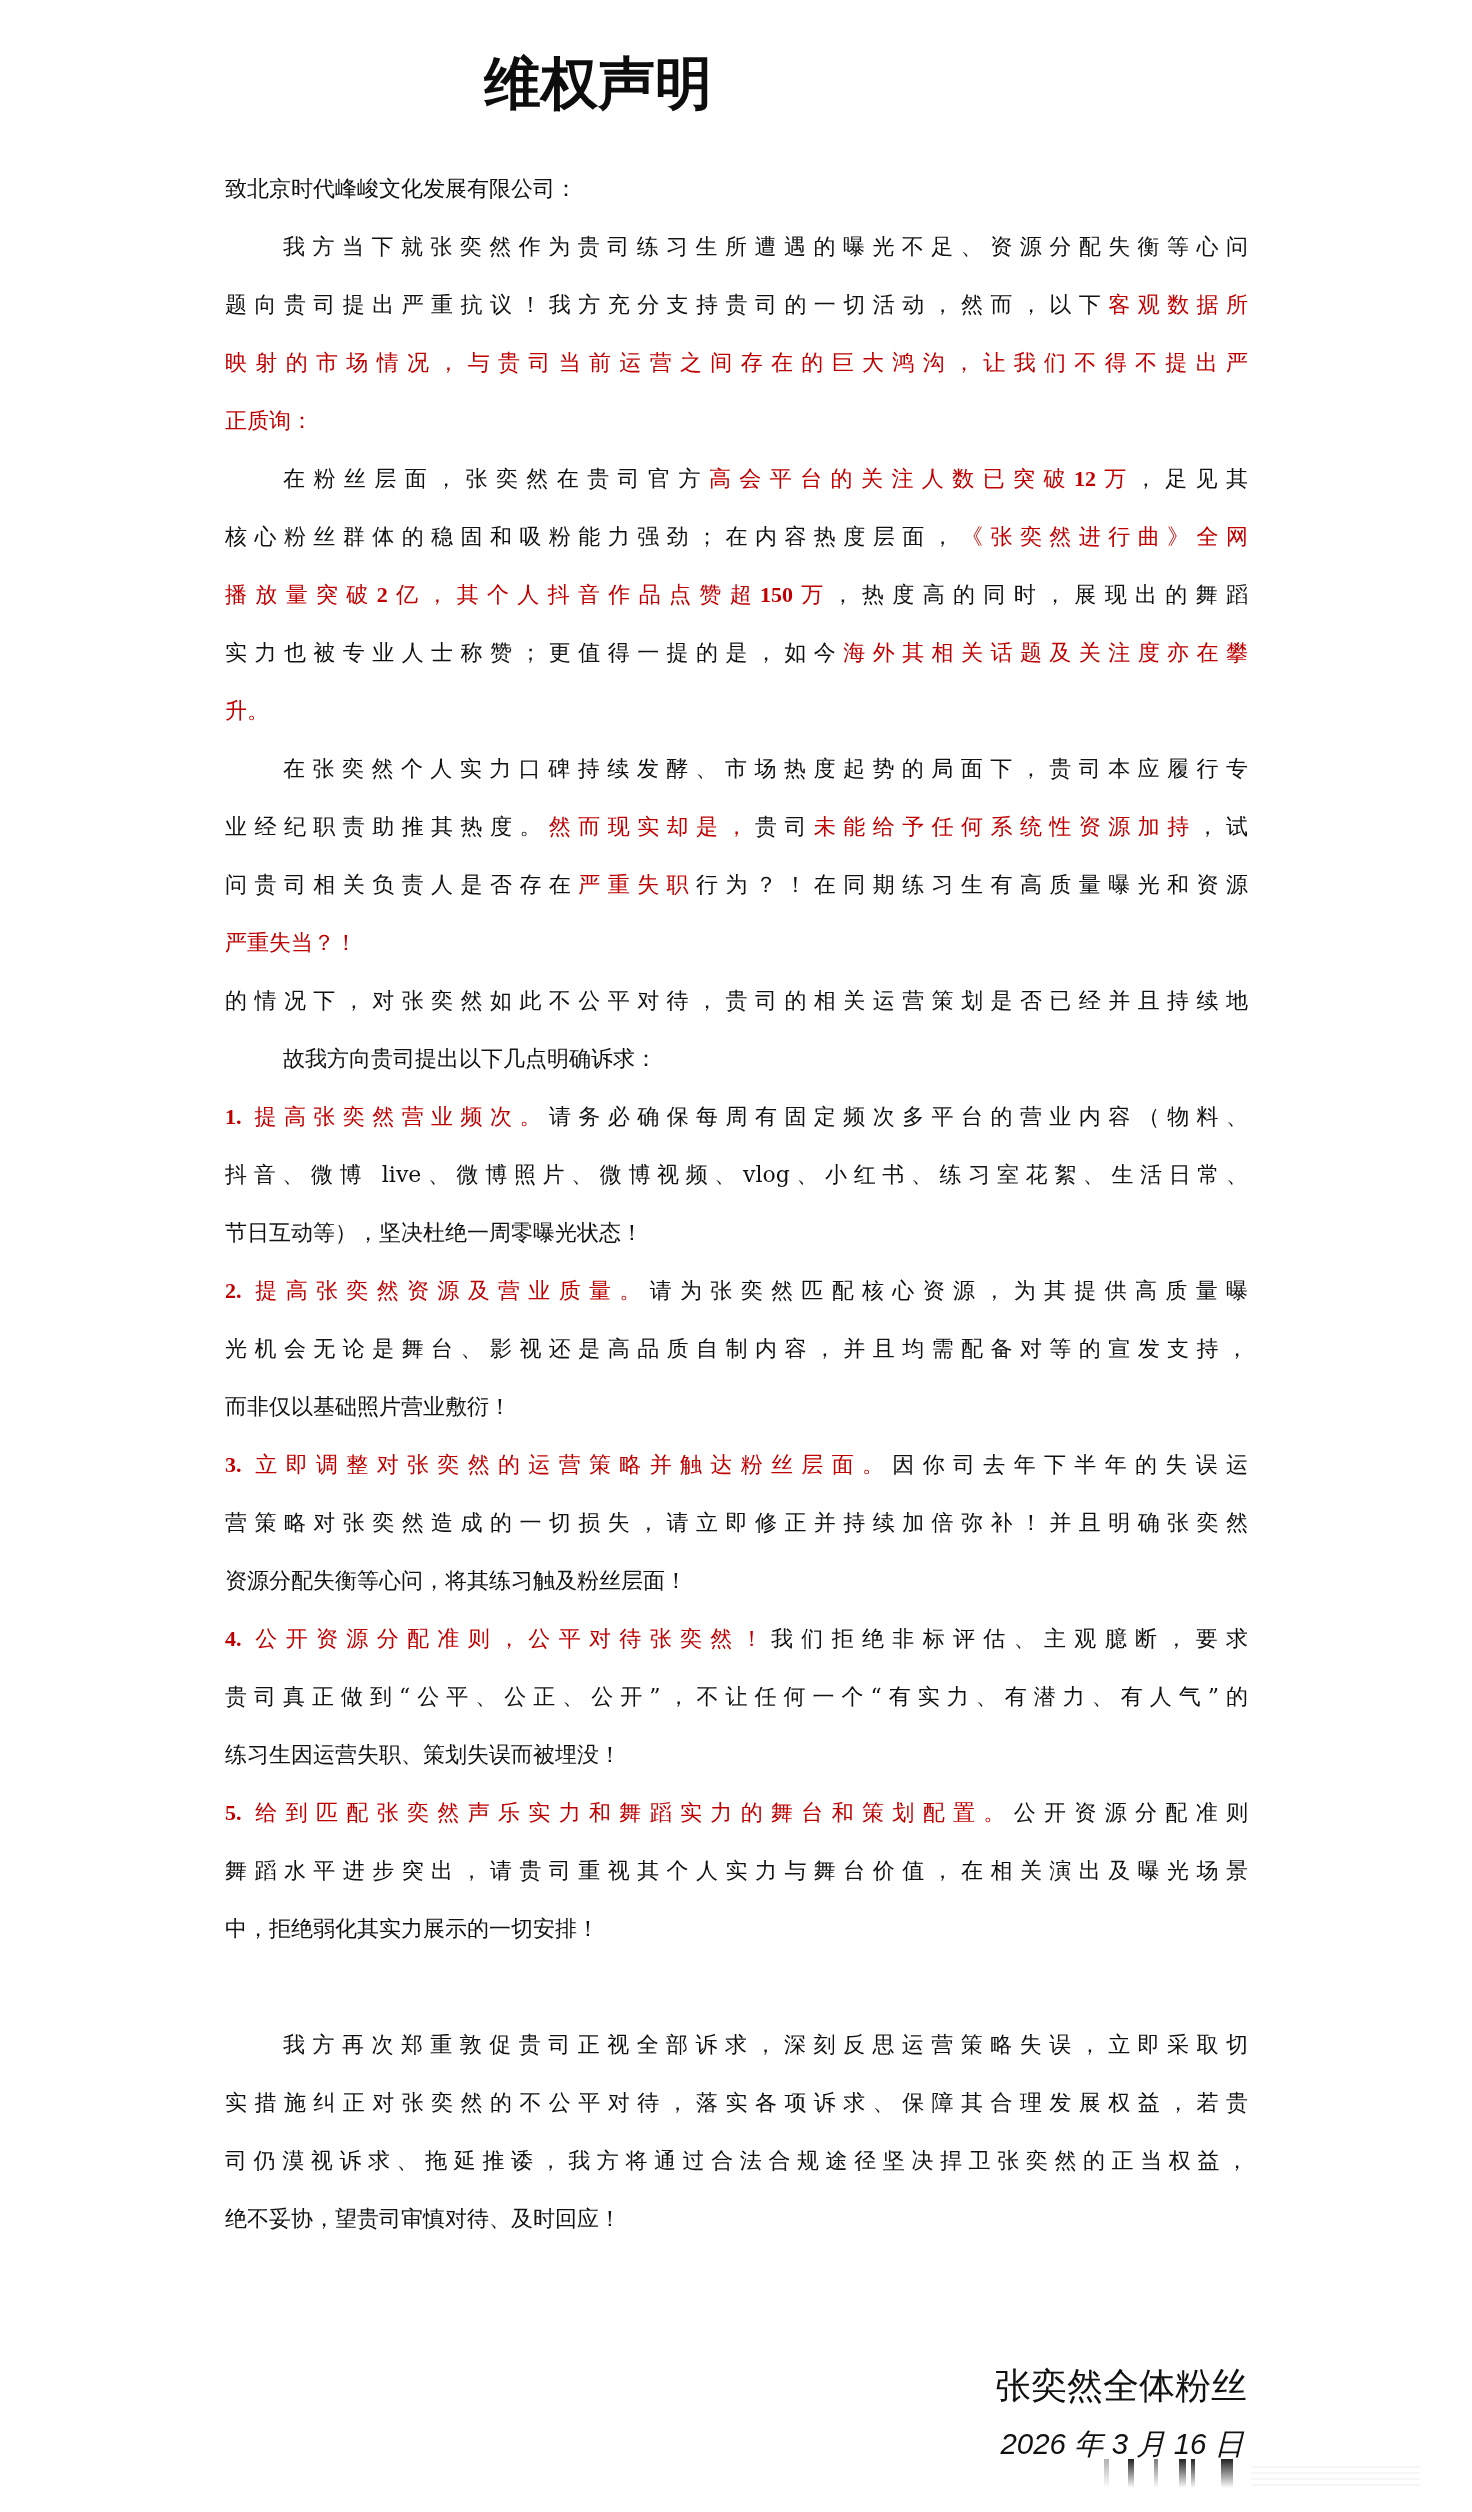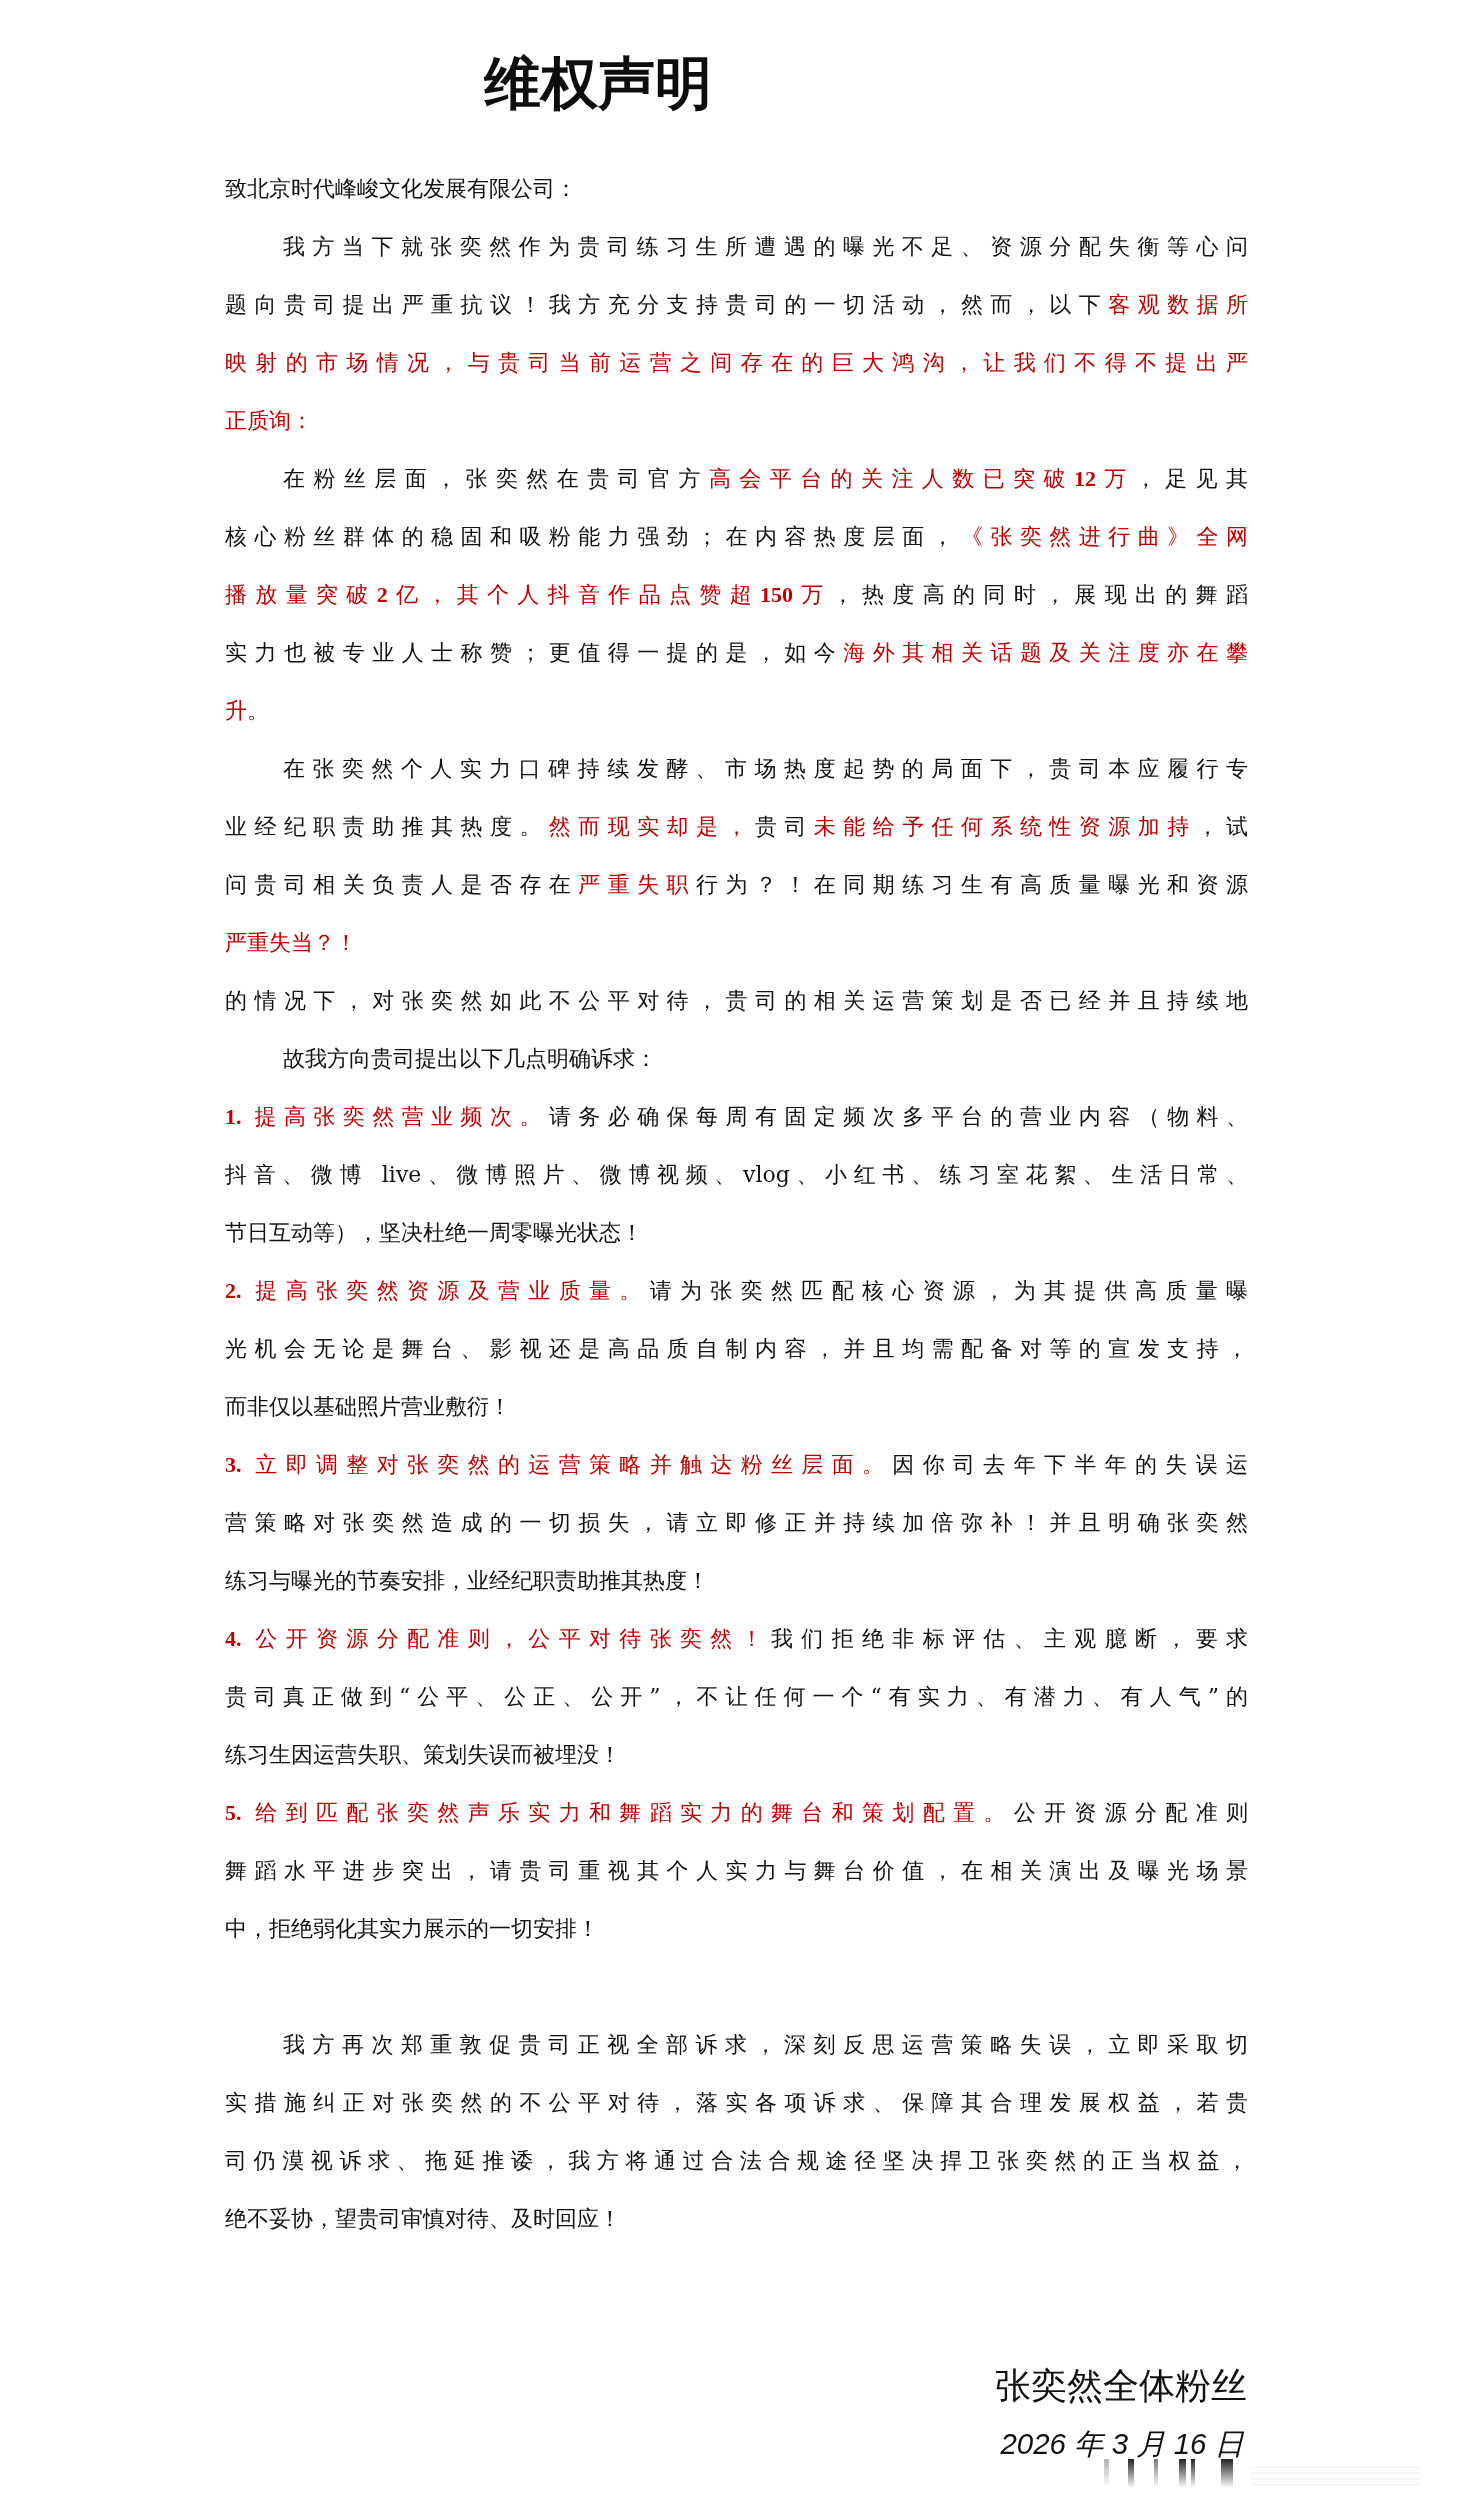--- a/index.html
+++ b/index.html
@@ -48,21 +48,21 @@
     <div class="line"><span class="seg">的情况下，对张奕然如此不公平对待，贵司的相关运营策划是否已经并且持续地</span></div>
     <div class="line indent last"><span class="seg">故我方向贵司提出以下几点明确诉求：</span></div>
     <div class="line"><span class="seg red bold num">1. </span><span class="seg red">提高张奕然营业频次。</span><span class="seg">请务必确保每周有固定频次多平台的营业内容（物料、</span></div>
     <div class="line"><span class="seg">抖音、微博 live、微博照片、微博视频、vlog、小红书、练习室花絮、生活日常、</span></div>
     <div class="line last"><span class="seg">节日互动等），坚决杜绝一周零曝光状态！</span></div>
     <div class="line"><span class="seg red bold num">2. </span><span class="seg red">提高张奕然资源及营业质量。</span><span class="seg">请为张奕然匹配核心资源，为其提供高质量曝</span></div>
     <div class="line"><span class="seg">光机会无论是舞台、影视还是高品质自制内容，并且均需配备对等的宣发支持，</span></div>
     <div class="line last"><span class="seg">而非仅以基础照片营业敷衍！</span></div>
     <div class="line"><span class="seg red bold num">3. </span><span class="seg red">立即调整对张奕然的运营策略并触达粉丝层面。</span><span class="seg">因你司去年下半年的失误运</span></div>
     <div class="line"><span class="seg">营策略对张奕然造成的一切损失，请立即修正并持续加倍弥补！并且明确张奕然</span></div>
-    <div class="line last"><span class="seg">练习与曝光的节奏安排，业经纪职责助推其热度！</span></div>
+    <div class="line last"><span class="seg">资源分配失衡等心问，将其练习触及粉丝层面！</span></div>
     <div class="line"><span class="seg red bold num">4. </span><span class="seg red">公开资源分配准则，公平对待张奕然！</span><span class="seg">我们拒绝非标评估、主观臆断，要求</span></div>
     <div class="line"><span class="seg">贵司真正做到“公平、公正、公开”，不让任何一个“有实力、有潜力、有人气”的</span></div>
     <div class="line last"><span class="seg">练习生因运营失职、策划失误而被埋没！</span></div>
     <div class="line"><span class="seg red bold num">5. </span><span class="seg red">给到匹配张奕然声乐实力和舞蹈实力的舞台和策划配置。</span><span class="seg">公开资源分配准则</span></div>
     <div class="line"><span class="seg">舞蹈水平进步突出，请贵司重视其个人实力与舞台价值，在相关演出及曝光场景</span></div>
     <div class="line last"><span class="seg">中，拒绝弱化其实力展示的一切安排！</span></div>
     <div class="line last blank"></div>
     <div class="line indent"><span class="seg">我方再次郑重敦促贵司正视全部诉求，深刻反思运营策略失误，立即采取切</span></div>
     <div class="line"><span class="seg">实措施纠正对张奕然的不公平对待，落实各项诉求、保障其合理发展权益，若贵</span></div>
     <div class="line"><span class="seg">司仍漠视诉求、拖延推诿，我方将通过合法合规途径坚决捍卫张奕然的正当权益，</span></div>

